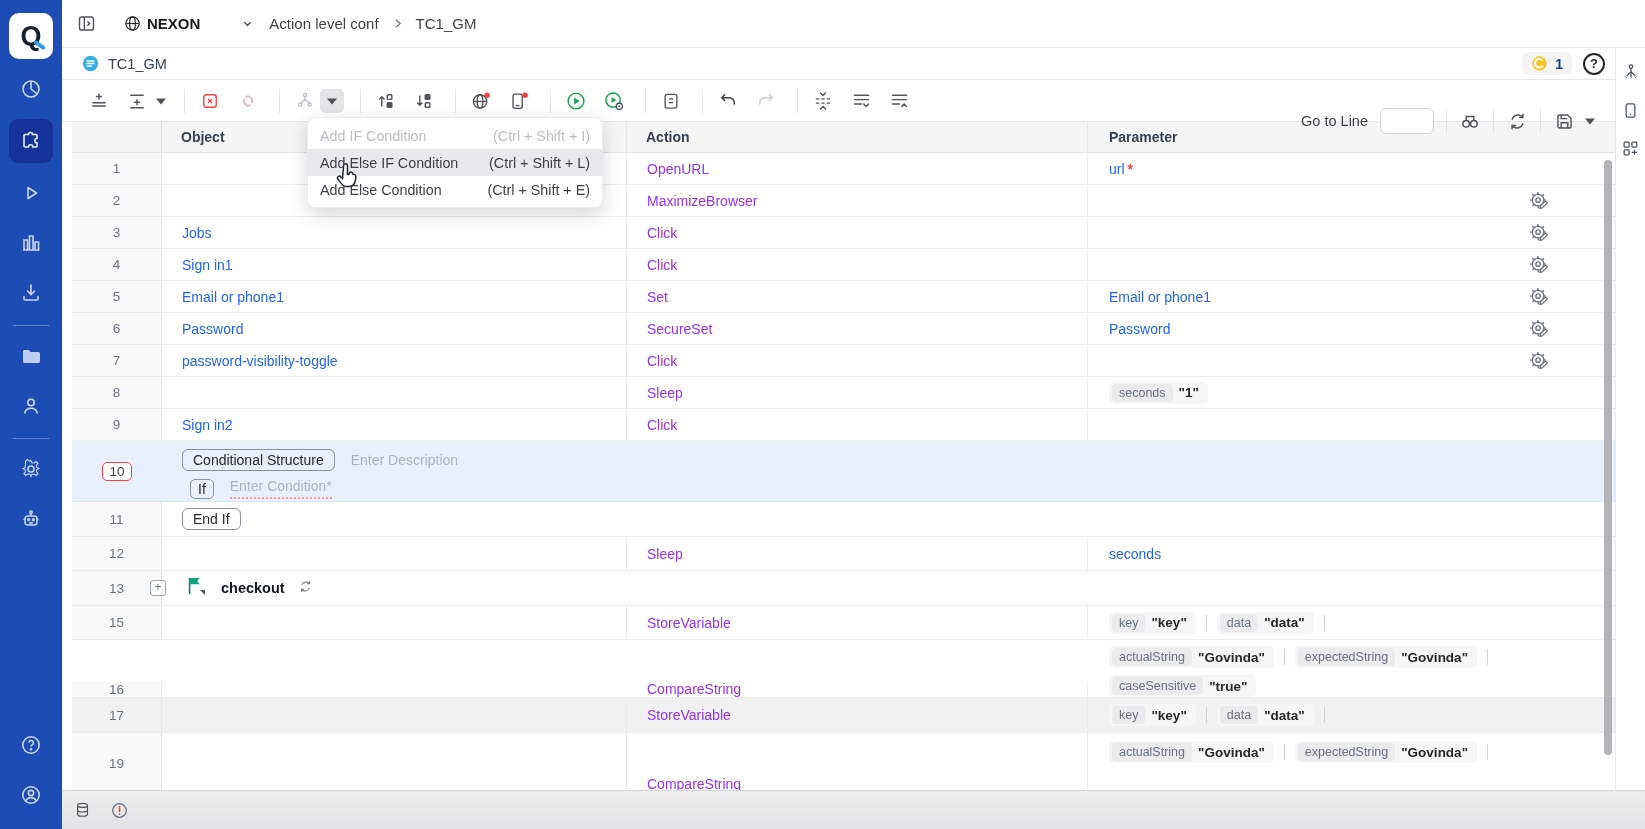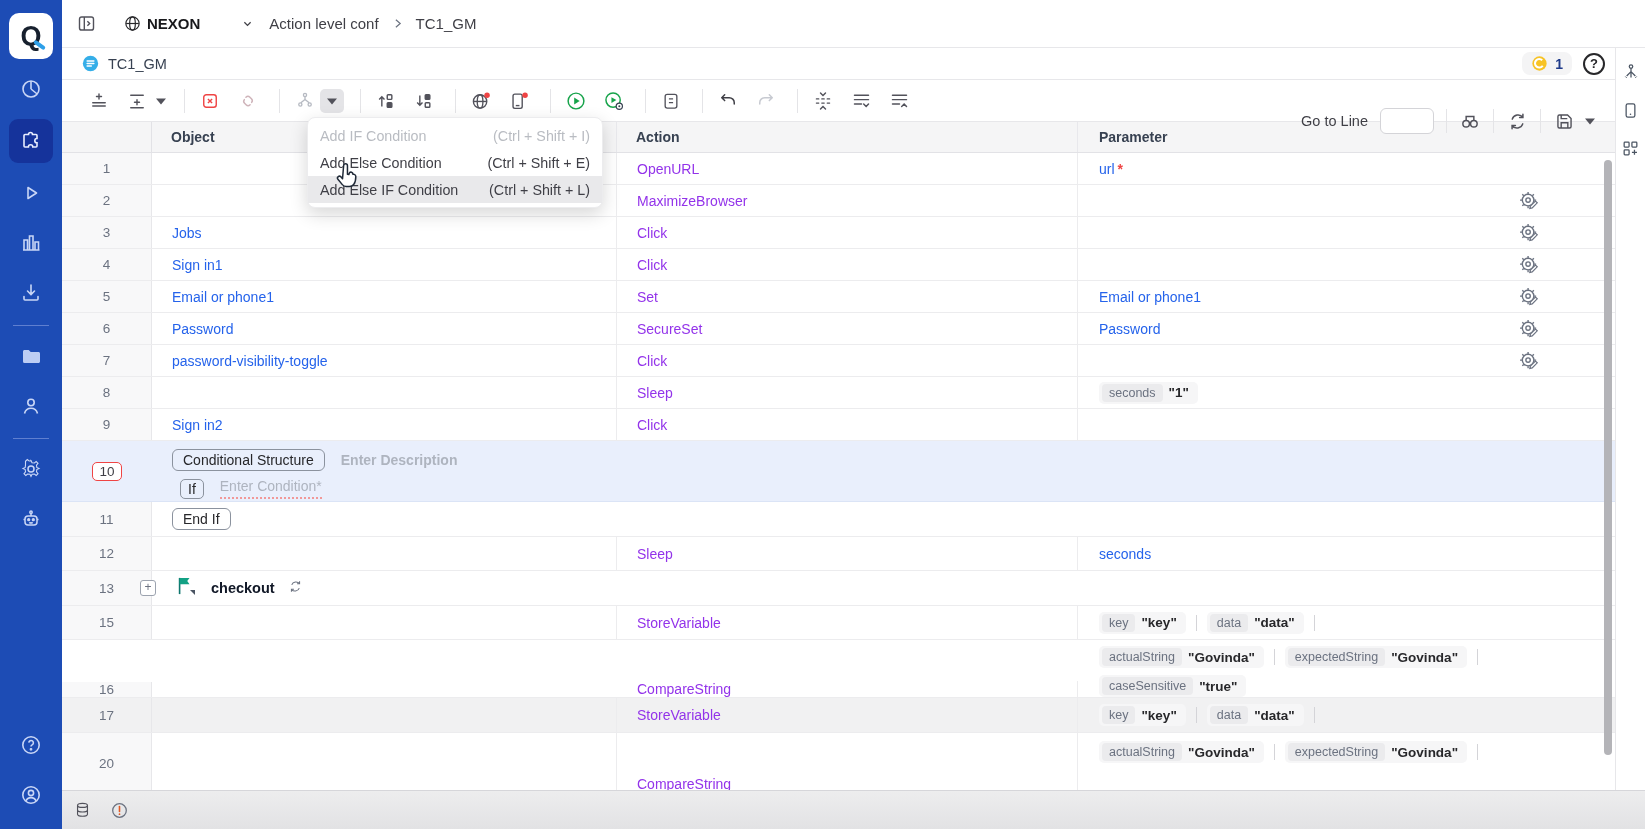--- a/index.html
+++ b/index.html
@@ -52,21 +52,21 @@
   .goto-label { font-size:14.5px; color:#3f3f46; margin-right:12px; }
   .goto-input { width:54px; height:26px; border:1px solid #d4d4d8; border-radius:6px; background:#fff;
     font-size:13px; padding:0 6px; color:#27272a; }
 
   
   .rstrip { position:absolute; left:1615px; top:48px; width:30px; height:742px; background:#fff;
     border-left:1px solid #e7e7ea; display:flex; flex-direction:column; align-items:center; z-index:6; }
   .rstrip .ri { margin-top:14px; }
 
   
-  .grid { position:absolute; left:62px; top:122px; width:1553px; height:668px; background:#bef264; z-index:1; }
+  .grid { position:absolute; left:72px; top:122px; width:1553px; height:668px; background:#bef264; z-index:1; }
   .ghead { display:flex; height:31px; background:#f5f5f6; border-bottom:1px solid #e2e2e6;
     font-size:14px; font-weight:600; color:#374151; }
   .ghead .gut { width:90px; border-right:1px solid #e2e2e6; flex:none; }
   .ghead .h-obj { width:465px; border-right:1px solid #e8e8ec; display:flex; align-items:center; padding-left:19px; flex:none; }
   .ghead .h-act { width:461px; border-right:1px solid #e8e8ec; display:flex; align-items:center; padding-left:19px; flex:none; }
   .ghead .h-par { flex:1; display:flex; align-items:center; padding-left:21px; }
   .rows { position:relative; height:637px; overflow:hidden; }
 
   .trow { display:flex; position:relative; border-bottom:1px solid #ececee; background:#fff; }
   .trow .gut { width:90px; background:#f8f8f9; border-right:1px solid #e7e7ea; display:flex;
@@ -94,21 +94,21 @@
   .trow.shaded, .trow.shaded .gut { background:#f1f1f2; }
   .rownum.boxed { border:1.5px solid #ef4444; border-radius:5px; padding:1px 6px; background:#fff; color:#3f3f46; }
 
   .full { flex:1; display:flex; align-items:center; padding-left:20px; }
   .badge { border:1.3px solid #8b929e; border-radius:6px; padding:2px 10px; color:#27272a;
     font-size:14px; background:transparent; }
   .badge.small { padding:1px 7px; border-radius:5px; }
   .ph { color:#aeb4bf; font-size:14px; }
   .cond-wrap { flex:1; padding:8px 0 0 20px; }
   .cond-l1 { display:flex; align-items:center; }
-  .cond-l1 .ph { margin-left:16px;font-weight:bold; }
+  .cond-l1 .ph { margin-left:16px; }
   .cond-l2 { display:flex; align-items:center; margin:7px 0 0 8px; }
   .cond-l2 .ph { margin-left:16px; border-bottom:2px dotted #f props; }
   .ph.dotted { border-bottom:2px dotted #f19999; padding-bottom:3px; }
 
   .module-cell { flex:1; display:flex; align-items:center; }
   .plusbox { width:16px; height:16px; border:1px solid #9ca3af; border-radius:3px; background:#fff;
     color:#6b7280; font-size:12px; line-height:13px; text-align:center; margin-left:-12px; flex:none; }
   .mod-flag { margin-left:20px; position:relative; }
   .flag-caret { width:0; height:0; border-left:5px solid transparent; border-top:5px solid #4b5563;
     transform:rotate(0deg); margin:8px 0 0 -4px; }
@@ -751,21 +751,21 @@
                   <span class="tag-label">data</span>
                   <span class="tag-value">"data"</span>
                 </div>
                 <div class="tag-sep"></div>
               </div>
             </div>
           </div>
         </div>
         <div class="trow" style="height: 62px;">
           <div class="gut">
-            <span class="rownum">20</span>
+            <span class="rownum">19</span>
           </div>
           <div class="cell obj"></div>
           <div class="cell act clipped">
             <span>CompareString</span>
           </div>
           <div class="cell par top">
             <div class="tags-wrap">
               <div class="tagline">
                 <div class="tag">
                   <span class="tag-label">actualString</span>
@@ -799,25 +799,25 @@
         <circle cx="12" cy="16.6" r="1.1" fill="#e25822"></circle>
         </svg>
       </span>
   </footer>
 
   <div class="menu" id="menu">
       <div class="mi disabled">
         <span class="lbl">Add IF Condition</span>
         <span class="sc">(Ctrl + Shift + I)</span>
       </div>
+      <div class="mi hover">
+        <span class="lbl">Add Else IF Condition</span>
+        <span class="sc">(Ctrl + Shift + L)</span>
+      </div>
       <div class="mi">
         <span class="lbl">Add Else Condition</span>
         <span class="sc">(Ctrl + Shift + E)</span>
       </div>
-      <div class="mi hover">
-        <span class="lbl">Add Else IF Condition</span>
-        <span class="sc">(Ctrl + Shift + L)</span>
-      </div>
     </div>
   <svg class="cursor" width="27" height="30" viewBox="0 0 24 28">
     <path d="M9.3 2.6c0-1 .8-1.8 1.8-1.8s1.8.8 1.8 1.8v8l1.3.2.3-1c.3-.9 1.3-1.5 2.2-1.2.8.3 1.3 1 1.3 1.8l1.1.2c.9.2 1.6 1 1.6 2 0 3.7-.8 6-2 7.5-1 1.2-2.4 1.8-4 1.8h-3c-1.4 0-2.7-.6-3.6-1.7l-4.1-5c-.6-.8-.5-1.9.3-2.5.7-.6 1.8-.5 2.4.2l1.6 1.8z" fill="#fff" stroke="#1f2937" stroke-width="1.4" stroke-linejoin="round"></path>
     </svg>
 </div>
 
 </body></html>

